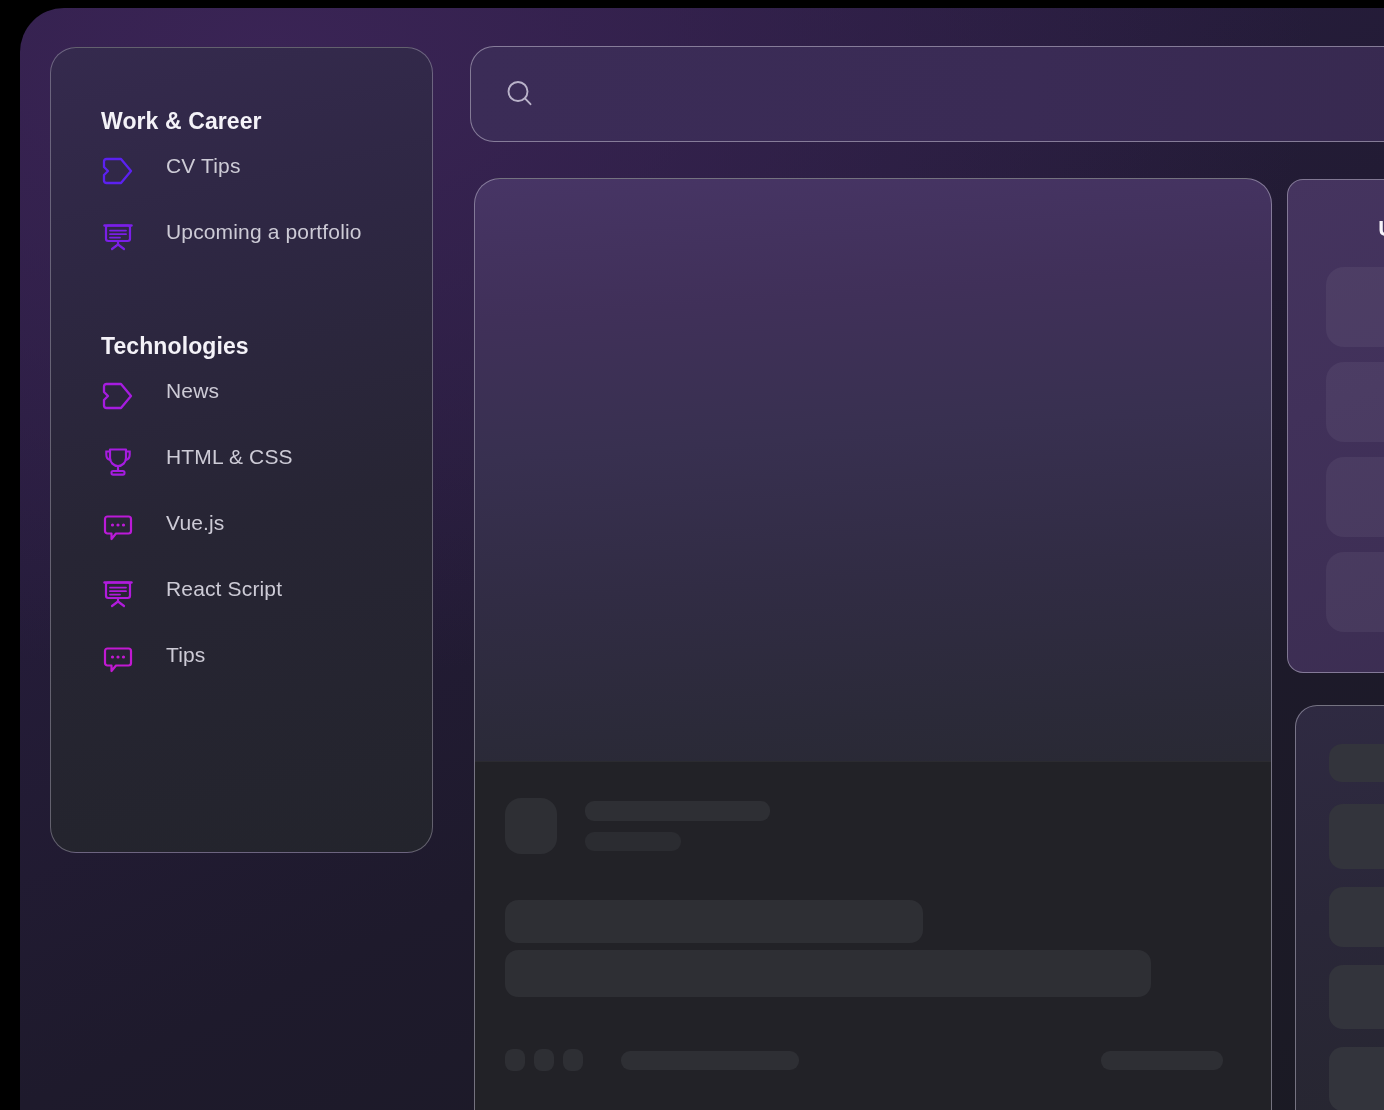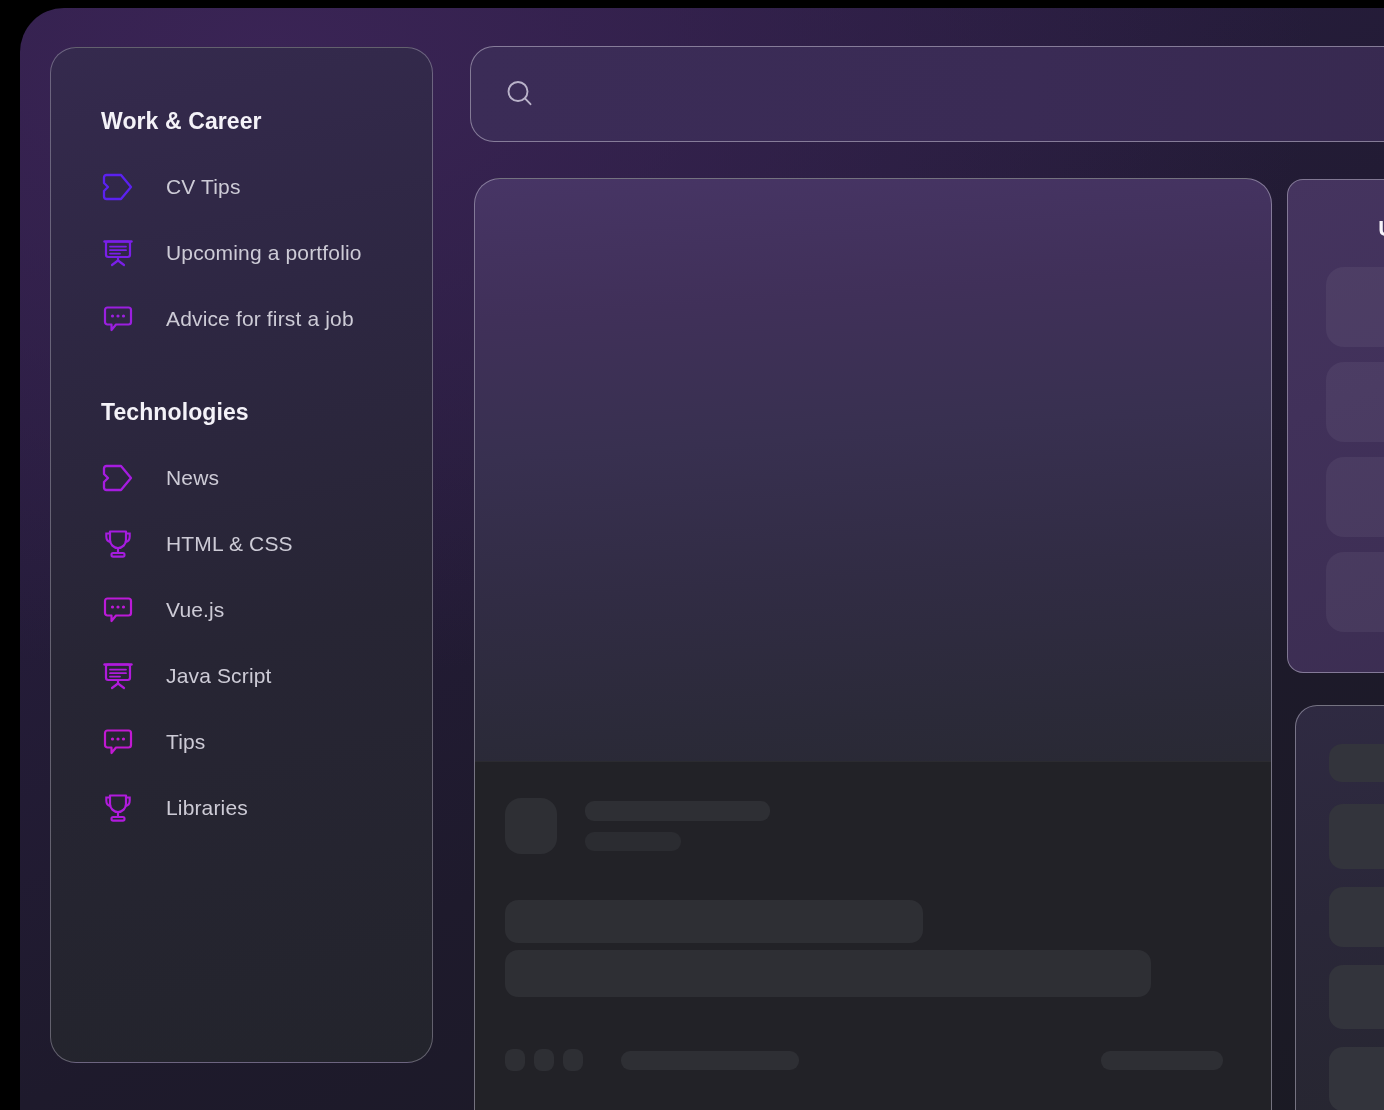--- a/index.html
+++ b/index.html
@@ -25,40 +25,40 @@
       linear-gradient(155deg, #2c1d45 0%, #251c3a 32%, #1e1a2c 62%, #1a1a23 100%);
     overflow: hidden;
   }
 
   
   #sidebar {
     position: absolute;
     left: 30px;
     top: 39px;
     width: 383px;
-    height: 1016px;
+    height: 806px;
     border: 1px solid rgba(188,184,200,0.42);
     border-radius: 26px;
     background: linear-gradient(168deg, #352a4e 0%, #2e2743 26%, #272534 58%, #23242c 100%);
     overflow: hidden;
   }
   .sb-section { padding: 0 0 0 50px; }
   .sb-heading {
     color: #f4f2f8;
     font-size: 23px;
     font-weight: 700;
     letter-spacing: 0.1px;
   }
   #heading-work { padding-top: 60px; }
   #heading-tech { padding-top: 47px; }
 
   .sb-list { list-style: none; margin-top: 19px; }
   .sb-item {
     display: flex;
-    align-items: center;
+    align-items: flex-start;
     height: 66px;
     cursor: pointer;
   }
   .sb-icon {
     width: 34px;
     height: 34px;
     flex: 0 0 34px;
     display: flex;
     align-items: center;
     justify-content: center;
@@ -212,31 +212,20 @@
               <line x1="7" y1="8.6" x2="23" y2="8.6" stroke="#7a1fe8" stroke-width="1.8" stroke-linecap="round"></line>
               <line x1="7" y1="12.2" x2="23" y2="12.2" stroke="#7a1fe8" stroke-width="1.8" stroke-linecap="round"></line>
               <line x1="7" y1="15.6" x2="17" y2="15.6" stroke="#7a1fe8" stroke-width="1.8" stroke-linecap="round"></line>
               <line x1="15" y1="19" x2="15" y2="23" stroke="#7a1fe8" stroke-width="2.2" stroke-linecap="round"></line>
               <path d="M9 27 L15 22.5 L21 27" stroke="#7a1fe8" stroke-width="2.2" stroke-linecap="round" stroke-linejoin="round"></path>
             </svg>
           </span>
           <span class="sb-label">Upcoming a portfolio</span>
         </li>
 
-        <li class="sb-item">
-          <span class="sb-icon">
-            <svg width="30" height="28" viewBox="0 0 30 28" fill="none">
-              <path d="M4.5 2.5 H25.5 C27 2.5 28 3.6 28 5 V17 C28 18.4 27 19.5 25.5 19.5 H13 L8.5 25 V19.5 H4.5 C3 19.5 2 18.4 2 17 V5 C2 3.6 3 2.5 4.5 2.5 Z" stroke="#9b1fe0" stroke-width="2.2" stroke-linejoin="round"></path>
-              <circle cx="9.5" cy="11" r="1.6" fill="#9b1fe0"></circle>
-              <circle cx="15" cy="11" r="1.6" fill="#9b1fe0"></circle>
-              <circle cx="20.5" cy="11" r="1.6" fill="#9b1fe0"></circle>
-            </svg>
-          </span>
-          <span class="sb-label">Advice for first a job</span>
-        </li>
 
       </ul>
     </div>
 
     <div class="sb-section">
       <h2 id="heading-tech" class="sb-heading">Technologies</h2>
 
       <ul class="sb-list">
 
         <li class="sb-item">
@@ -279,47 +268,35 @@
             <svg width="30" height="30" viewBox="0 0 30 30" fill="none">
               <rect x="3" y="3.5" width="24" height="15.5" rx="2.2" stroke="#b01bdc" stroke-width="2.2"></rect>
               <line x1="1.5" y1="3.5" x2="28.5" y2="3.5" stroke="#b01bdc" stroke-width="2.4" stroke-linecap="round"></line>
               <line x1="7" y1="8.6" x2="23" y2="8.6" stroke="#b01bdc" stroke-width="1.8" stroke-linecap="round"></line>
               <line x1="7" y1="12.2" x2="23" y2="12.2" stroke="#b01bdc" stroke-width="1.8" stroke-linecap="round"></line>
               <line x1="7" y1="15.6" x2="17" y2="15.6" stroke="#b01bdc" stroke-width="1.8" stroke-linecap="round"></line>
               <line x1="15" y1="19" x2="15" y2="23" stroke="#b01bdc" stroke-width="2.2" stroke-linecap="round"></line>
               <path d="M9 27 L15 22.5 L21 27" stroke="#b01bdc" stroke-width="2.2" stroke-linecap="round" stroke-linejoin="round"></path>
             </svg>
           </span>
-          <span class="sb-label">Java Script</span>
+          <span class="sb-label">React Script</span>
         </li>
 
         <li class="sb-item">
           <span class="sb-icon">
             <svg width="30" height="28" viewBox="0 0 30 28" fill="none">
               <path d="M4.5 2.5 H25.5 C27 2.5 28 3.6 28 5 V17 C28 18.4 27 19.5 25.5 19.5 H13 L8.5 25 V19.5 H4.5 C3 19.5 2 18.4 2 17 V5 C2 3.6 3 2.5 4.5 2.5 Z" stroke="#c119d2" stroke-width="2.2" stroke-linejoin="round"></path>
               <circle cx="9.5" cy="11" r="1.6" fill="#c119d2"></circle>
               <circle cx="15" cy="11" r="1.6" fill="#c119d2"></circle>
               <circle cx="20.5" cy="11" r="1.6" fill="#c119d2"></circle>
             </svg>
           </span>
           <span class="sb-label">Tips</span>
         </li>
 
-        <li class="sb-item">
-          <span class="sb-icon">
-            <svg width="30" height="30" viewBox="0 0 30 30" fill="none">
-              <path d="M7 2.5 H23 V11 C23 15.4 19.4 19 15 19 C10.6 19 7 15.4 7 11 Z" stroke="#b01bdc" stroke-width="2.2" stroke-linejoin="round"></path>
-              <path d="M7 4.5 H3.3 V7.5 C3.3 10.6 5 12.6 7.3 13" stroke="#b01bdc" stroke-width="2.1" stroke-linecap="round"></path>
-              <path d="M23 4.5 H26.7 V7.5 C26.7 10.6 25 12.6 22.7 13" stroke="#b01bdc" stroke-width="2.1" stroke-linecap="round"></path>
-              <line x1="15" y1="19" x2="15" y2="24" stroke="#b01bdc" stroke-width="2.2" stroke-linecap="round"></line>
-              <rect x="8.5" y="24" width="13" height="3.6" rx="1.6" stroke="#b01bdc" stroke-width="2.1"></rect>
-            </svg>
-          </span>
-          <span class="sb-label">Libraries</span>
-        </li>
       </ul>
     </div>
   </nav>
 
   <div id="searchbar">
     <span id="search-icon-wrap">
       <svg width="30" height="30" viewBox="0 0 30 30" fill="none">
         <circle cx="13" cy="12.5" r="9.5" stroke="#b9b2c9" stroke-width="1.9"></circle>
         <line x1="20.2" y1="19.6" x2="25.5" y2="25.2" stroke="#b9b2c9" stroke-width="1.9" stroke-linecap="round"></line>
       </svg>

